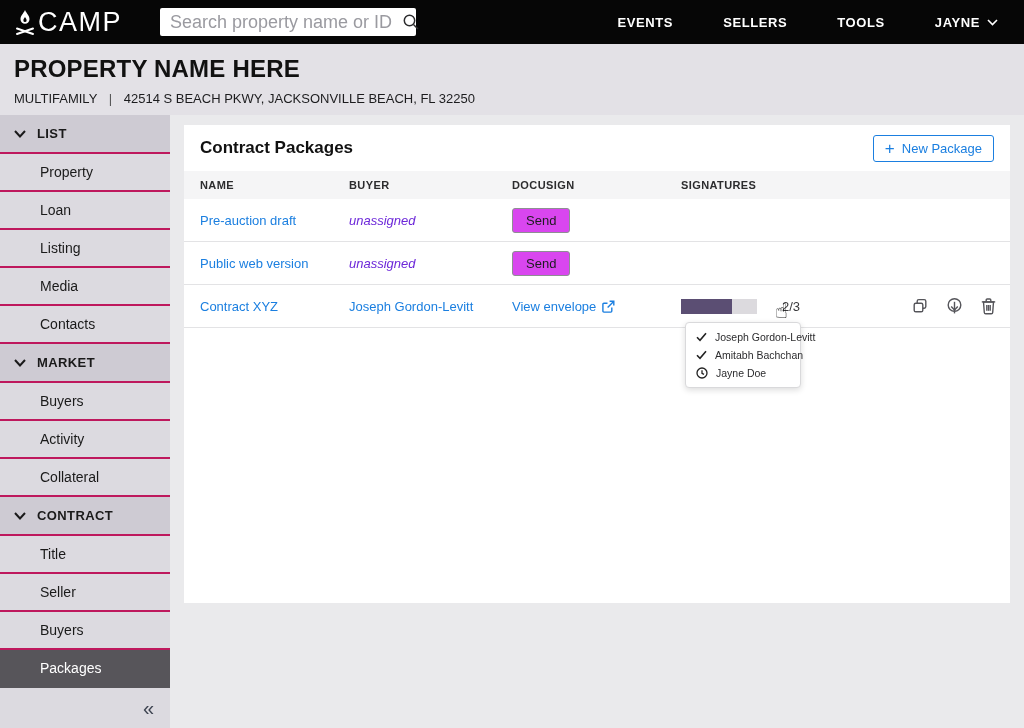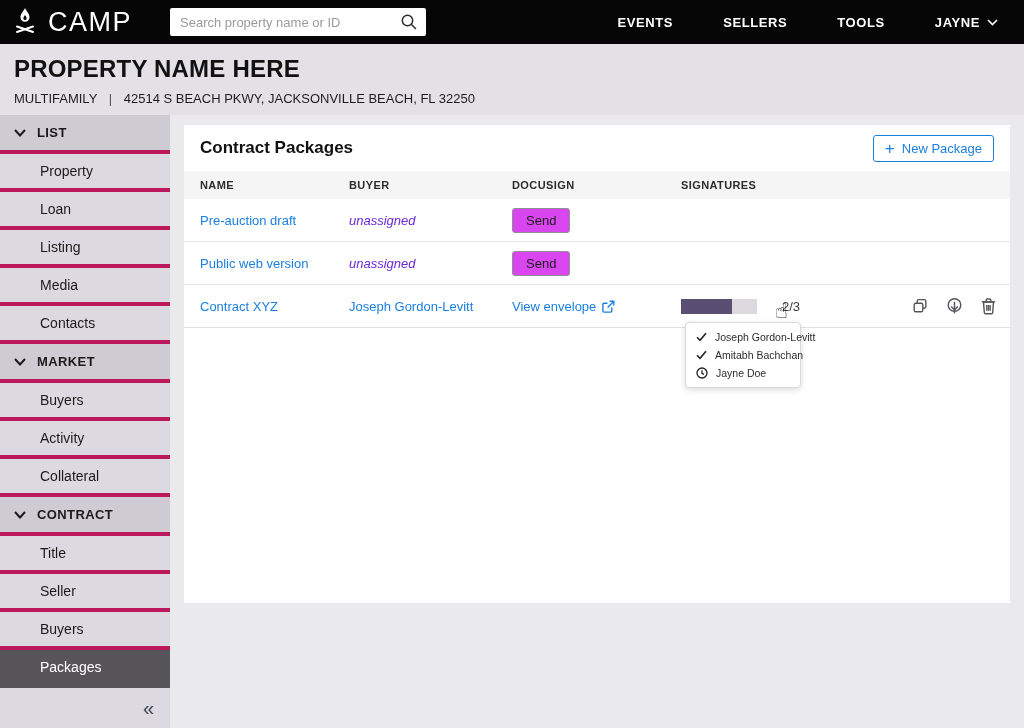--- a/index.html
+++ b/index.html
@@ -9,28 +9,28 @@
     font-family:"Liberation Sans", sans-serif;
     background:#eaeaec; color:#1c1c1e;
   }
   svg { display:block; }
 
   
   .topbar {
     position:absolute; top:0; left:0; width:1024px; height:44px;
     background:#060606; display:flex; align-items:center;
   }
-  .logo { display:flex; gap:12px; margin-left:14px; cursor:pointer; }
+  .logo { display:flex; align-items:center; gap:2px; margin-left:14px; cursor:pointer; }
   .logo-text { color:#fff; font-size:27px; font-weight:400; letter-spacing:1.5px; }
   .searchbox {
     margin-left:38px; width:256px; height:28px; background:#fff; border-radius:2px;
     display:flex; align-items:center; padding:0 8px 0 10px;
   }
   .searchbox input {
-    flex:1; border:none; outline:none; font-size:13px; color:#222;
+    flex:1; border:none; outline:none; font-size:18px; color:#222;
     font-family:"Liberation Sans", sans-serif; background:transparent;
   }
   .searchbox input::placeholder { color:#9a9aa0; }
   .topnav { margin-left:auto; display:flex; align-items:center; gap:50px; margin-right:26px; }
   .topnav .navitem {
     color:#fff; font-size:13px; font-weight:700; letter-spacing:.6px;
     text-decoration:none; display:flex; align-items:center; gap:7px; cursor:pointer;
   }
 
   
@@ -42,21 +42,21 @@
   .prop-sub { margin-top:8px; font-size:13px; color:#1c1c1e; }
   .prop-sub .sep { margin:0 8px; color:#555; }
 
   
   .sidebar {
     position:absolute; top:115px; left:0; width:170px; height:613px;
     background:#dcdae0; display:flex; flex-direction:column;
   }
   .side-row {
     height:38px; flex:0 0 38px; display:flex; align-items:center;
-    border-bottom:4px solid #be185d; cursor:pointer;
+    border-bottom:2px solid #be185d; cursor:pointer;
   }
   .side-section { background:#cecbd3; padding-left:14px; gap:11px;
     font-size:13px; font-weight:700; letter-spacing:.4px; color:#1a1a1a; height:39px; flex:0 0 39px; }
   .side-item { background:#dcdae0; padding-left:40px; font-size:14px; color:#1a1a1a; }
   .side-item.selected { background:#57555a; color:#fff; border-bottom-color:#57555a; }
   .side-footer { flex:1; display:flex; align-items:center; justify-content:flex-end;
     padding-right:16px; }
   .collapse-glyph { font-size:20px; color:#3d4350; cursor:pointer; line-height:1; }
 
   

